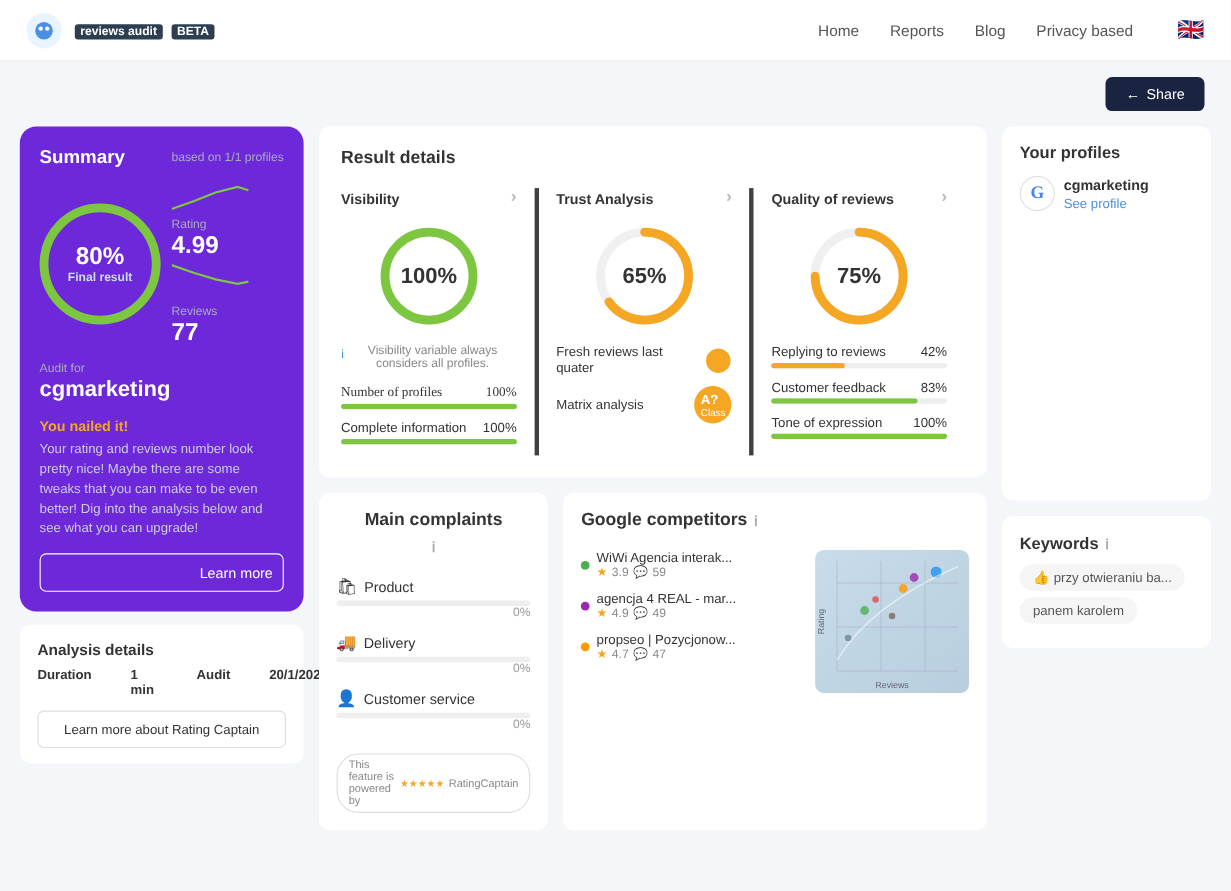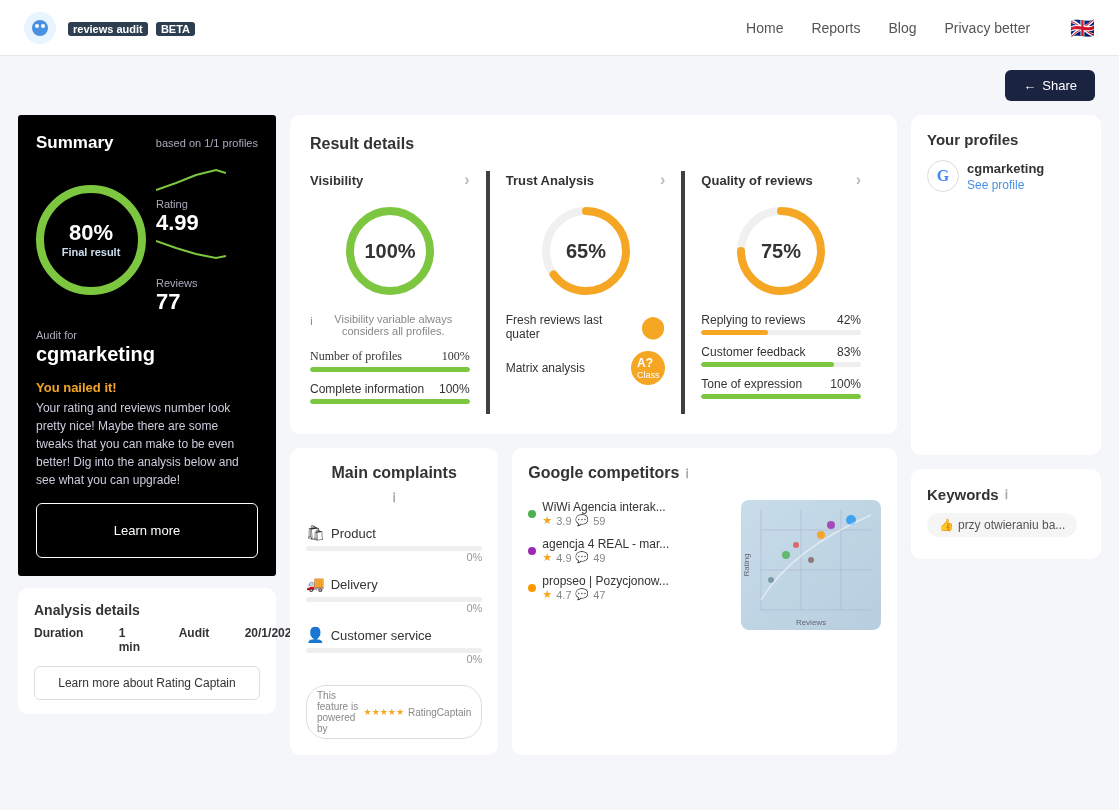--- a/index.html
+++ b/index.html
@@ -18,39 +18,39 @@
     
     .top-bar { display: flex; justify-content: flex-end; padding: 14px 24px; }
     .share-btn { background: #1a2340; color: #fff; border: none; border-radius: 6px; padding: 8px 18px; font-size: 13px; cursor: pointer; display: flex; align-items: center; gap: 6px; }
 
     
     .main { display: flex; gap: 14px; padding: 0 18px 18px; }
 
     
     .left-panel { width: 258px; flex-shrink: 0; display: flex; flex-direction: column; gap: 12px; }
 
-    .summary-card { background: #000000; border-radius: 3px; padding: 18px; color: #fff; }
+    .summary-card { background: #6d28d9; border-radius: 15px; padding: 18px; color: #fff; }
     .summary-title { font-size: 17px; font-weight: 700; }
     .summary-metrics { display: flex; align-items: center; gap: 10px; margin-top: 12px; }
     .final-result-circle { width: 110px; height: 110px; border-radius: 50%; border: 8px solid #7dc740; display: flex; flex-direction: column; align-items: center; justify-content: center; flex-shrink: 0; }
     .final-pct { font-size: 22px; font-weight: 800; }
     .final-label { font-size: 11px; font-weight: 600; color: #cde; text-align: center; line-height: 1.2; }
     .summary-right { flex: 1; }
     .rating-label { font-size: 11px; color: #aab; }
     .rating-val { font-size: 22px; font-weight: 800; }
     .reviews-label { font-size: 11px; color: #aab; margin-top: 8px; }
     .reviews-val { font-size: 22px; font-weight: 800; }
     .sparkline { width: 70px; height: 30px; }
 
     .audit-for { margin-top: 14px; font-size: 11px; color: #aab; }
     .audit-name { font-size: 20px; font-weight: 700; margin-top: 2px; }
     .nailed { color: #f5a623; font-weight: 700; font-size: 13px; margin-top: 14px; }
     .nailed-text { font-size: 12px; color: #ccd; line-height: 1.5; margin-top: 4px; }
 
-    .learn-more-btn { display: block; width: 100%; margin-top: 14px; background: transparent; border: 1px solid #fff; color: #fff; border-radius: 6px; padding: 19px; text-align: center; cursor: pointer; font-size: 13px; }
+    .learn-more-btn { display: block; width: 100%; margin-top: 14px; background: transparent; border: 1px solid #fff; color: #fff; border-radius: 6px; padding: 9px; text-align: right; cursor: pointer; font-size: 13px; }
 
     .analysis-card { background: #fff; border-radius: 10px; padding: 14px 16px; }
     .analysis-title { font-size: 14px; font-weight: 700; margin-bottom: 8px; }
     .analysis-row { display: flex; gap: 16px; font-size: 12px; color: #555; }
     .analysis-row span { font-weight: 600; color: #333; }
     .learn-captain-btn { display: block; width: 100%; margin-top: 12px; background: #fff; border: 1px solid #ddd; color: #333; border-radius: 6px; padding: 9px; text-align: center; cursor: pointer; font-size: 12px; }
 
     
     .center-panel { flex: 1; display: flex; flex-direction: column; gap: 14px; }
 
@@ -139,21 +139,21 @@
     </div>
     <div class="nav-logo-text">
       <span>reviews audit</span>
       <span>BETA</span>
     </div>
   </div>
   <div class="nav-links">
     <a class="nav-link">Home</a>
     <a class="nav-link">Reports</a>
     <a class="nav-link">Blog</a>
-    <a class="nav-link">Privacy better</a>
+    <a class="nav-link">Privacy based</a>
     <span class="nav-flag">🇬🇧</span>
   </div>
 </nav>
 
 <div class="top-bar">
   <button class="share-btn">
     <span>←</span>
     <span>Share</span>
   </button>
 </div>
@@ -470,17 +470,22 @@
       <div class="keywords-title">
         <span>Keywords</span>
         <span style="color:#aaa;font-size:13px;">ℹ</span>
       </div>
       <div>
         <span class="keyword-tag">
           <span class="thumb-icon">👍</span>
           <span>przy otwieraniu ba...</span>
         </span>
       </div>
+      <div>
+        <span class="keyword-tag">
+          <span>panem karolem</span>
+        </span>
+      </div>
     </div>
 
   </div>
 
 </div>
 
 </body></html>

